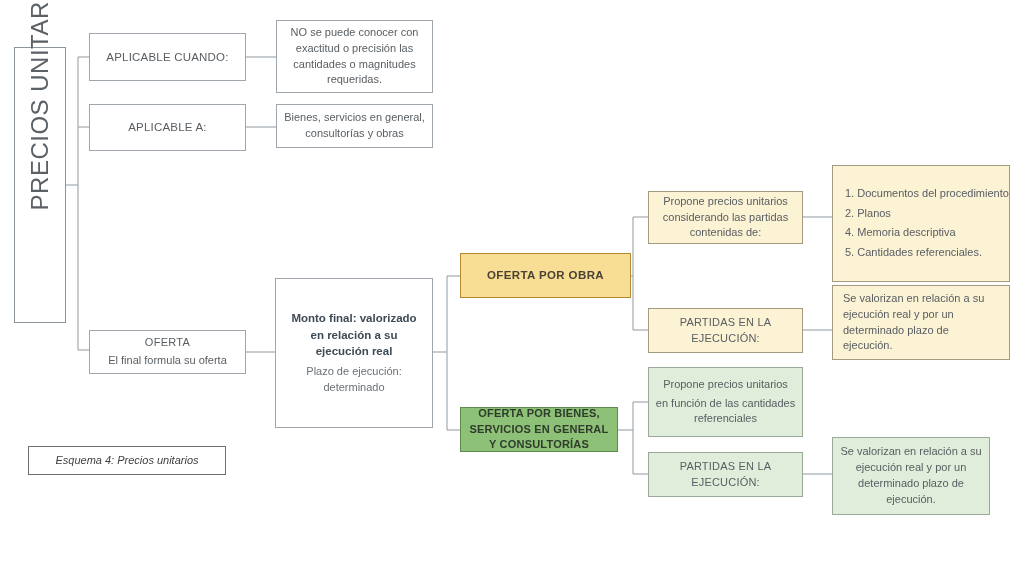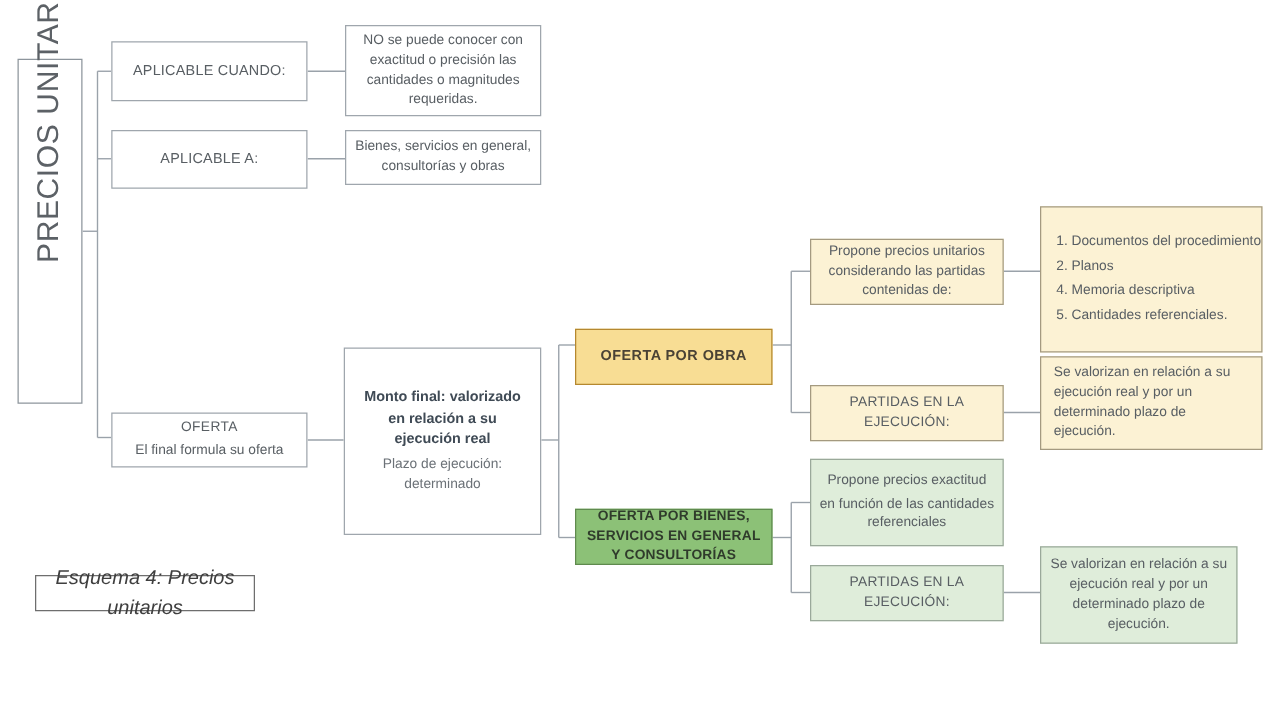--- a/index.html
+++ b/index.html
@@ -42,21 +42,21 @@
   #b-oferta .l2{display:block;margin-top:2px;}
   
   #b-nose{left:276px;top:20px;width:157px;height:73px;font-size:11px;}
   #b-bienes{left:276px;top:104px;width:157px;height:44px;font-size:11px;}
   #b-monto{left:275px;top:278px;width:158px;height:150px;font-size:11.5px;}
   #b-monto .inner{padding:0 8px;}
   #b-monto .strong{font-weight:bold;color:#3f4a55;display:block;}
   #b-monto .sub{display:block;margin-top:4px;font-size:11px;color:#6b7177;}
   
   #b-obra{
-    left:460px;top:263px;width:158px;height:45px;
+    left:460px;top:253px;width:171px;height:45px;
     background:#f8dd94;border:1px solid #b5882f;
     font-weight:bold;font-size:11.5px;color:#4a4235;letter-spacing:.4px;
   }
   #b-propone-obra{
     left:648px;top:191px;width:155px;height:53px;
     background:#fcf2d4;border:1px solid #a49a80;font-size:11px;
   }
   #b-partidas-obra{
     left:648px;top:308px;width:155px;height:45px;
     background:#fcf2d4;border:1px solid #a49a80;font-size:11px;letter-spacing:.2px;
@@ -88,22 +88,22 @@
     background:#dfedda;border:1px solid #9aa99a;font-size:11px;letter-spacing:.2px;
   }
   #b-valorizan-bienes{
     left:832px;top:437px;width:158px;height:78px;
     background:#dfedda;border:1px solid #9aa99a;font-size:11px;
   }
   #b-propone-bienes .p1{display:block;}
   #b-propone-bienes .p2{display:block;margin-top:3px;}
   
   #caption{
-    left:28px;top:460px;width:176px;height:29px;
-    font-style:italic;font-size:16px;border:1px solid #6e6e6e;color:#3f3f3f;
+    left:28px;top:446px;width:198px;height:29px;
+    font-style:italic;font-size:11px;border:1px solid #6e6e6e;color:#3f3f3f;
   }
   svg#wires{position:absolute;left:0;top:0;width:1024px;height:576px;pointer-events:none;}
   svg#wires path{fill:none;stroke:#9aa2aa;stroke-width:1.1;}
 </style>
 </head>
 <body>
 
 <div id="canvas">
 
   <svg id="wires" viewBox="0 0 1024 576">
@@ -198,21 +198,21 @@
   <div class="box" id="b-valorizan-obra">
     <span class="inner">Se valorizan en relación a su ejecución real y por un determinado plazo de ejecución.</span>
   </div>
 
   <div class="box" id="b-bienes-serv">
     <span class="inner">OFERTA POR BIENES, SERVICIOS EN GENERAL Y CONSULTORÍAS</span>
   </div>
 
   <div class="box" id="b-propone-bienes">
     <span class="inner">
-      <span class="p1">Propone  precios exactitud</span>
+      <span class="p1">Propone  precios unitarios</span>
       <span class="p2">en función  de las cantidades referenciales</span>
     </span>
   </div>
 
   <div class="box" id="b-partidas-bienes">
     <span class="inner">PARTIDAS EN LA EJECUCIÓN:</span>
   </div>
 
   <div class="box" id="b-valorizan-bienes">
     <span class="inner">Se valorizan en relación a su ejecución  real y por  un determinado plazo de ejecución.</span>

